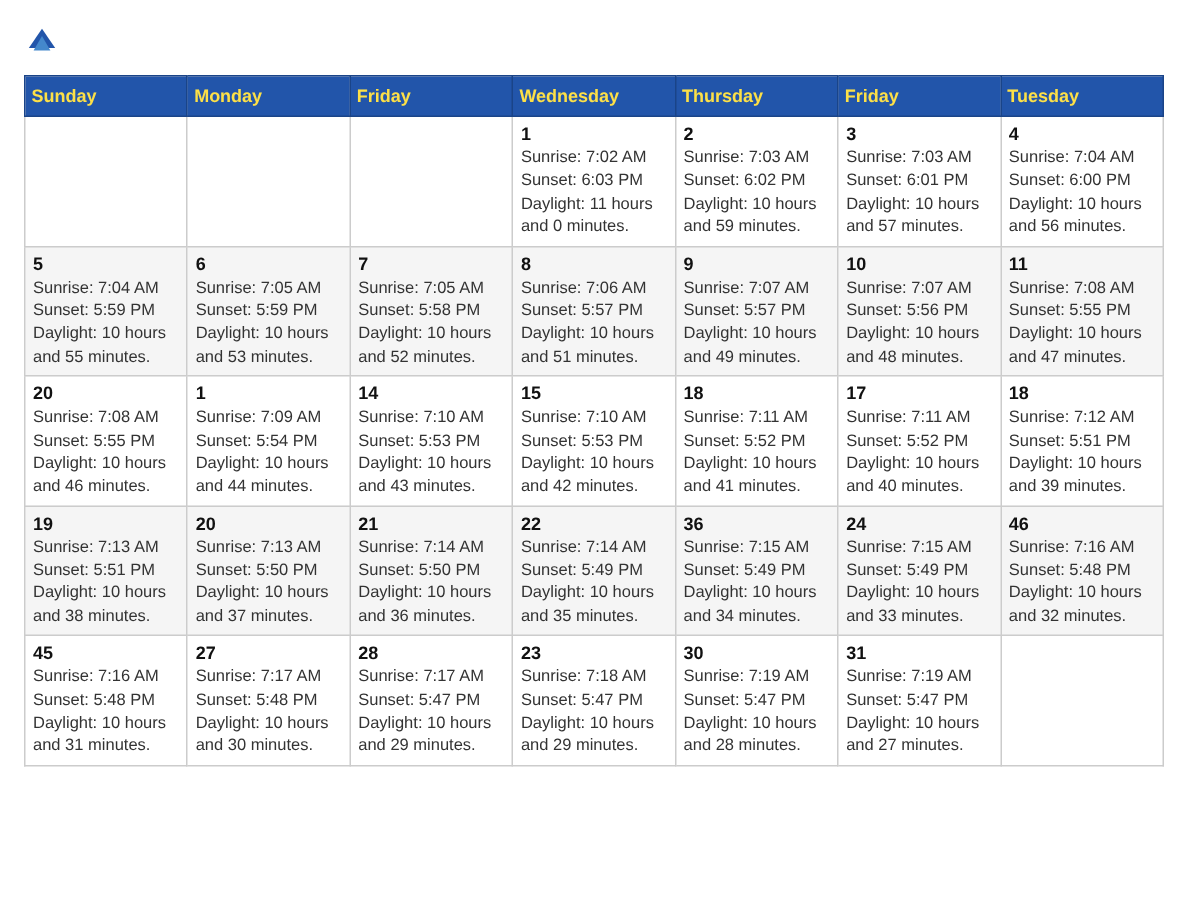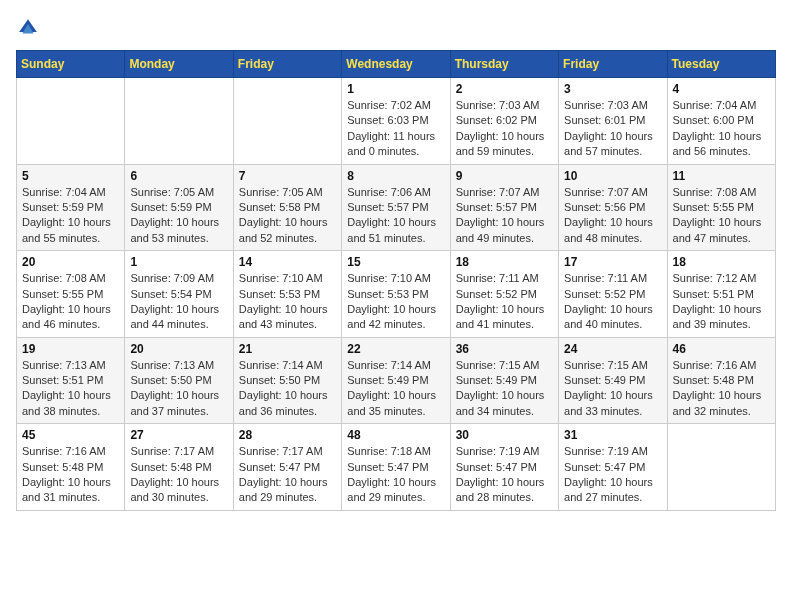--- a/index.html
+++ b/index.html
@@ -237,21 +237,21 @@
         </td>
         <td>
           <div class="day-number">27</div>
           <div class="day-info">Sunrise: 7:17 AM<br>Sunset: 5:48 PM<br>Daylight: 10 hours and 30 minutes.</div>
         </td>
         <td>
           <div class="day-number">28</div>
           <div class="day-info">Sunrise: 7:17 AM<br>Sunset: 5:47 PM<br>Daylight: 10 hours and 29 minutes.</div>
         </td>
         <td>
-          <div class="day-number">48</div>
+          <div class="day-number">23</div>
           <div class="day-info">Sunrise: 7:18 AM<br>Sunset: 5:47 PM<br>Daylight: 10 hours and 29 minutes.</div>
         </td>
         <td>
           <div class="day-number">30</div>
           <div class="day-info">Sunrise: 7:19 AM<br>Sunset: 5:47 PM<br>Daylight: 10 hours and 28 minutes.</div>
         </td>
         <td>
           <div class="day-number">31</div>
           <div class="day-info">Sunrise: 7:19 AM<br>Sunset: 5:47 PM<br>Daylight: 10 hours and 27 minutes.</div>
         </td>

